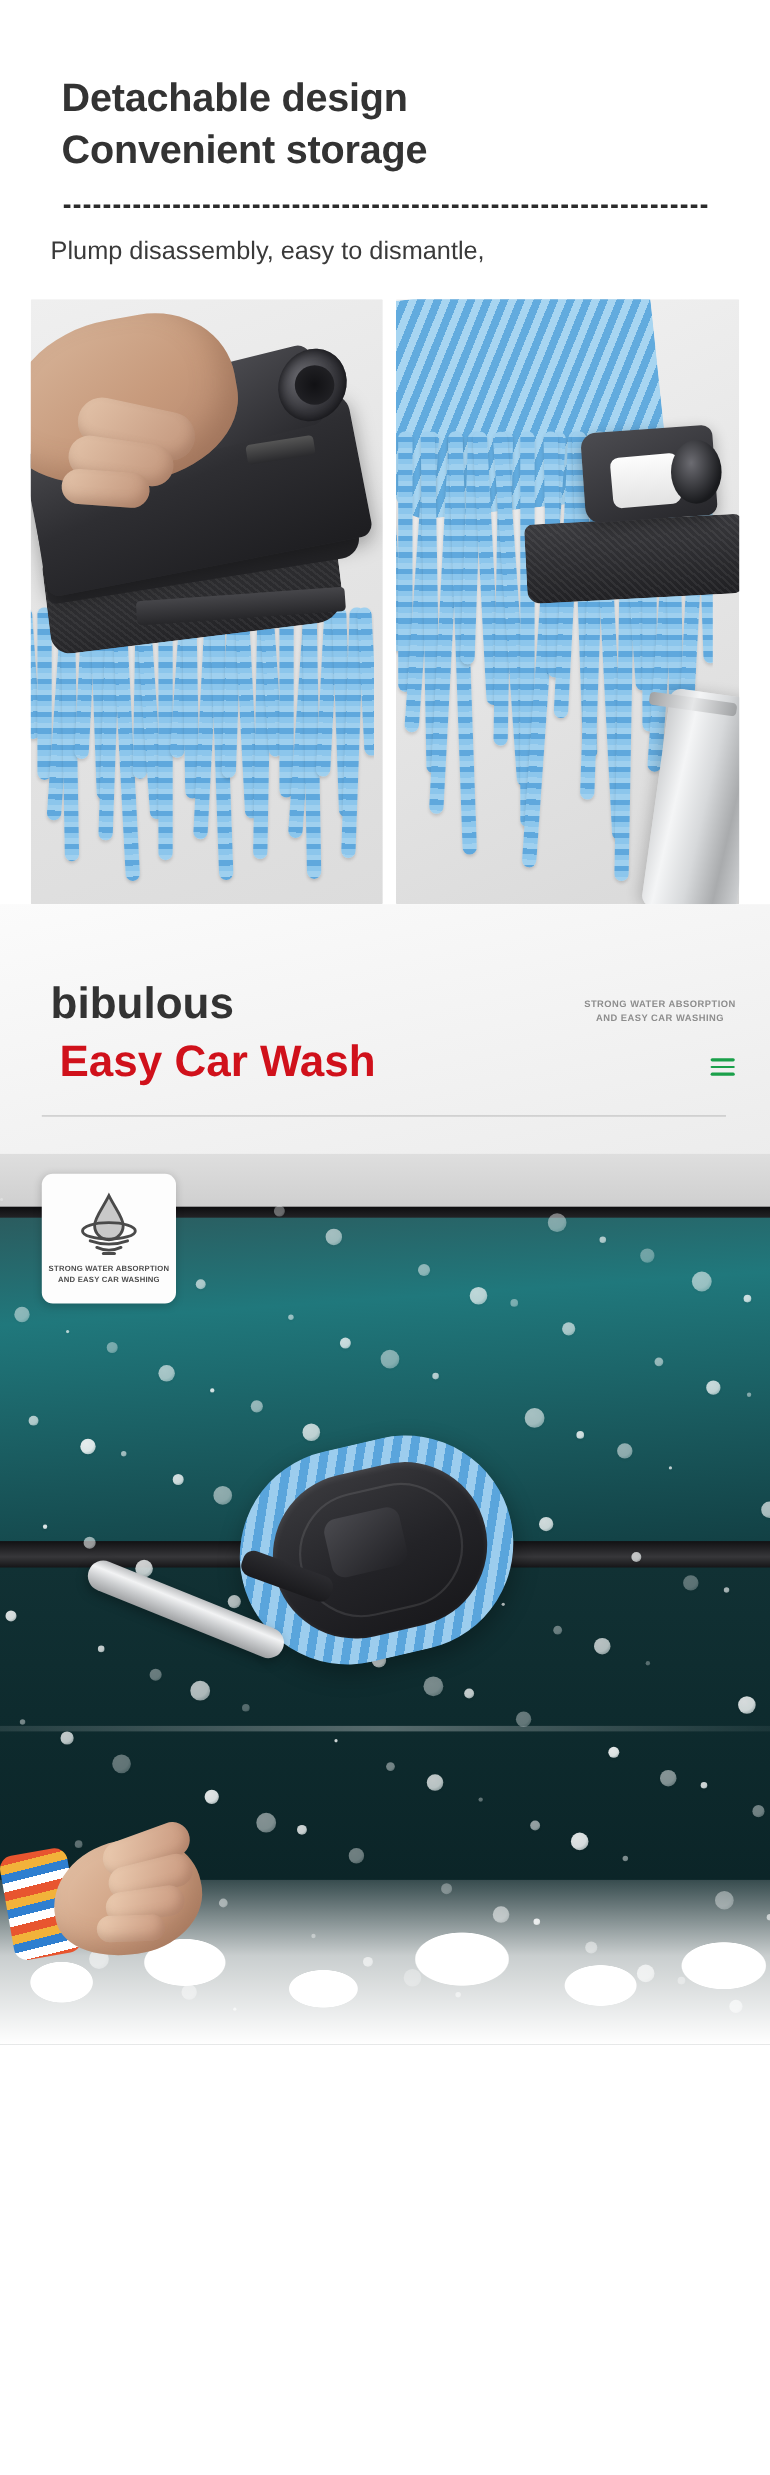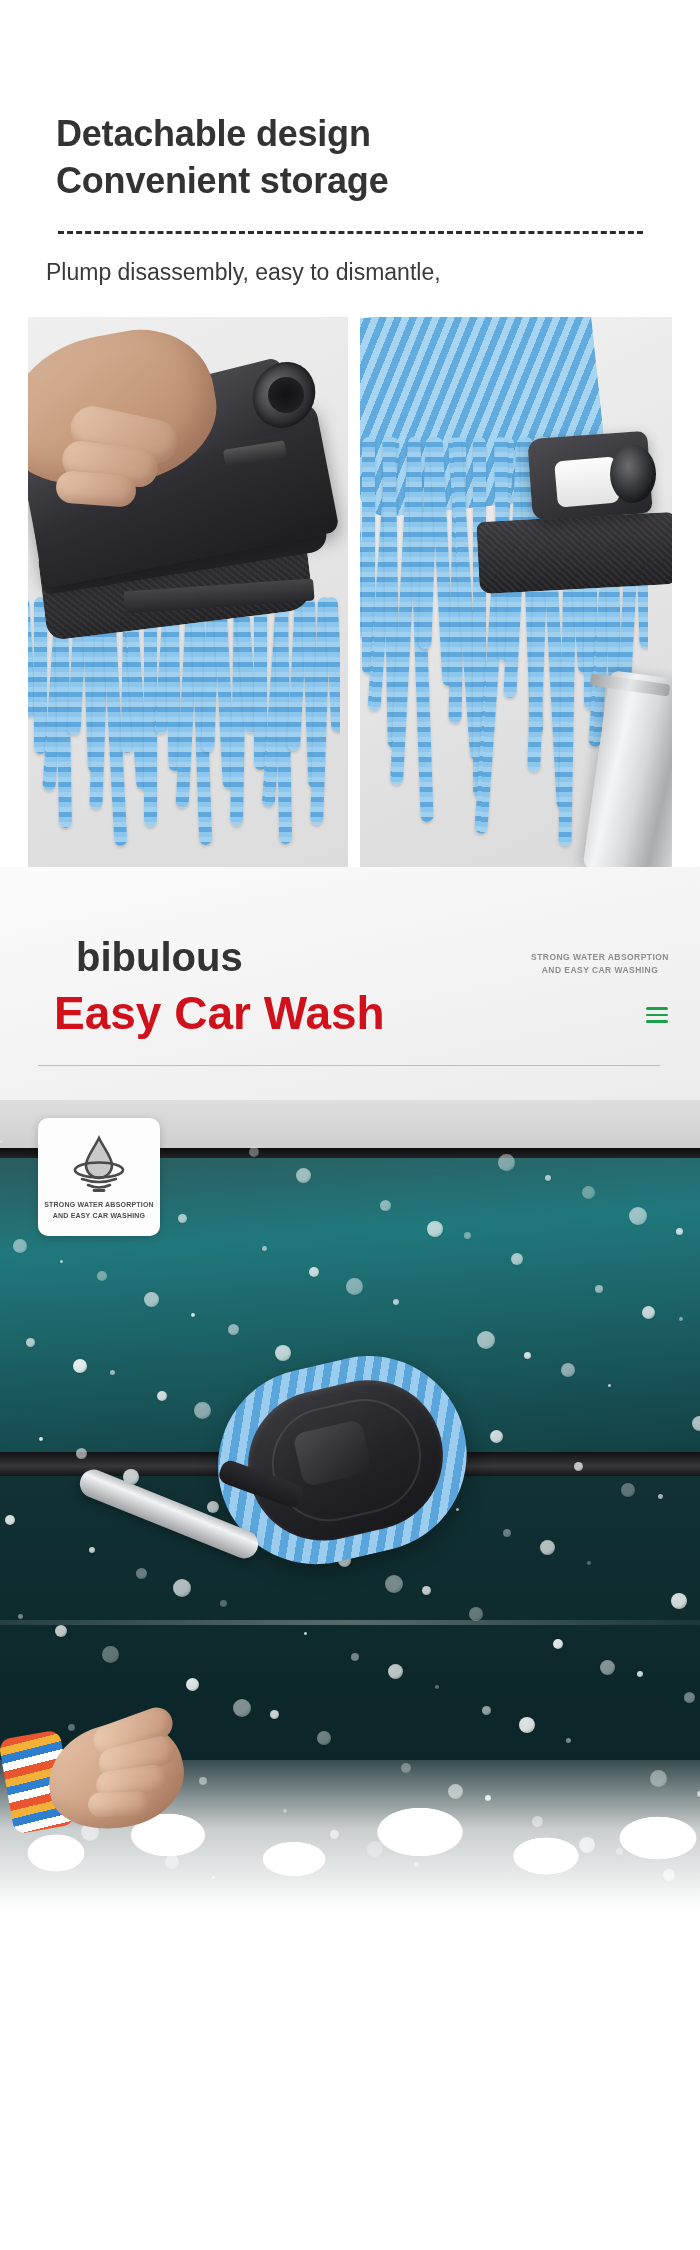--- a/index.html
+++ b/index.html
@@ -7,21 +7,21 @@
   body {
     font-family:"Liberation Sans", sans-serif;
     background:#ffffff;
     width:700px;
     overflow-x:hidden;
   }
 
   .page { width:700px; position:relative; }
 
   
-  .sec1 { width:700px; background:#ffffff; padding-top:111px; position:relative; }
+  .sec1 { width:700px; background:#ffffff; padding-top:66px; position:relative; }
 
   .s1-head {
     margin-left:56px;
     font-size:36px;
     font-weight:bold;
     color:#333333;
     line-height:1.30;
     letter-spacing:-0.2px;
   }
   .s1-head div { white-space:nowrap; }
@@ -222,29 +222,29 @@
   }
 
   
   .sec2 {
     width:700px;
     position:relative;
     background:linear-gradient(168deg,#fbfbfb 0%,#ededed 30%,#e0e0e0 62%,#d6d6d6 100%);
     padding-top:68px;
   }
   .s2-title {
-    margin-left:76px;
+    margin-left:46px;
     font-size:40px;
     font-weight:bold;
     color:#333333;
     line-height:1.12;
   }
   .s2-title-red {
     margin:8px 0 0 54px;
-    font-size:46px;
+    font-size:40px;
     font-weight:bold;
     color:#d0111b;
     line-height:1.12;
   }
   .s2-microcopy {
     position:absolute;
     left:520px; top:84px;
     width:160px;
     text-align:center;
     font-size:8.5px;

